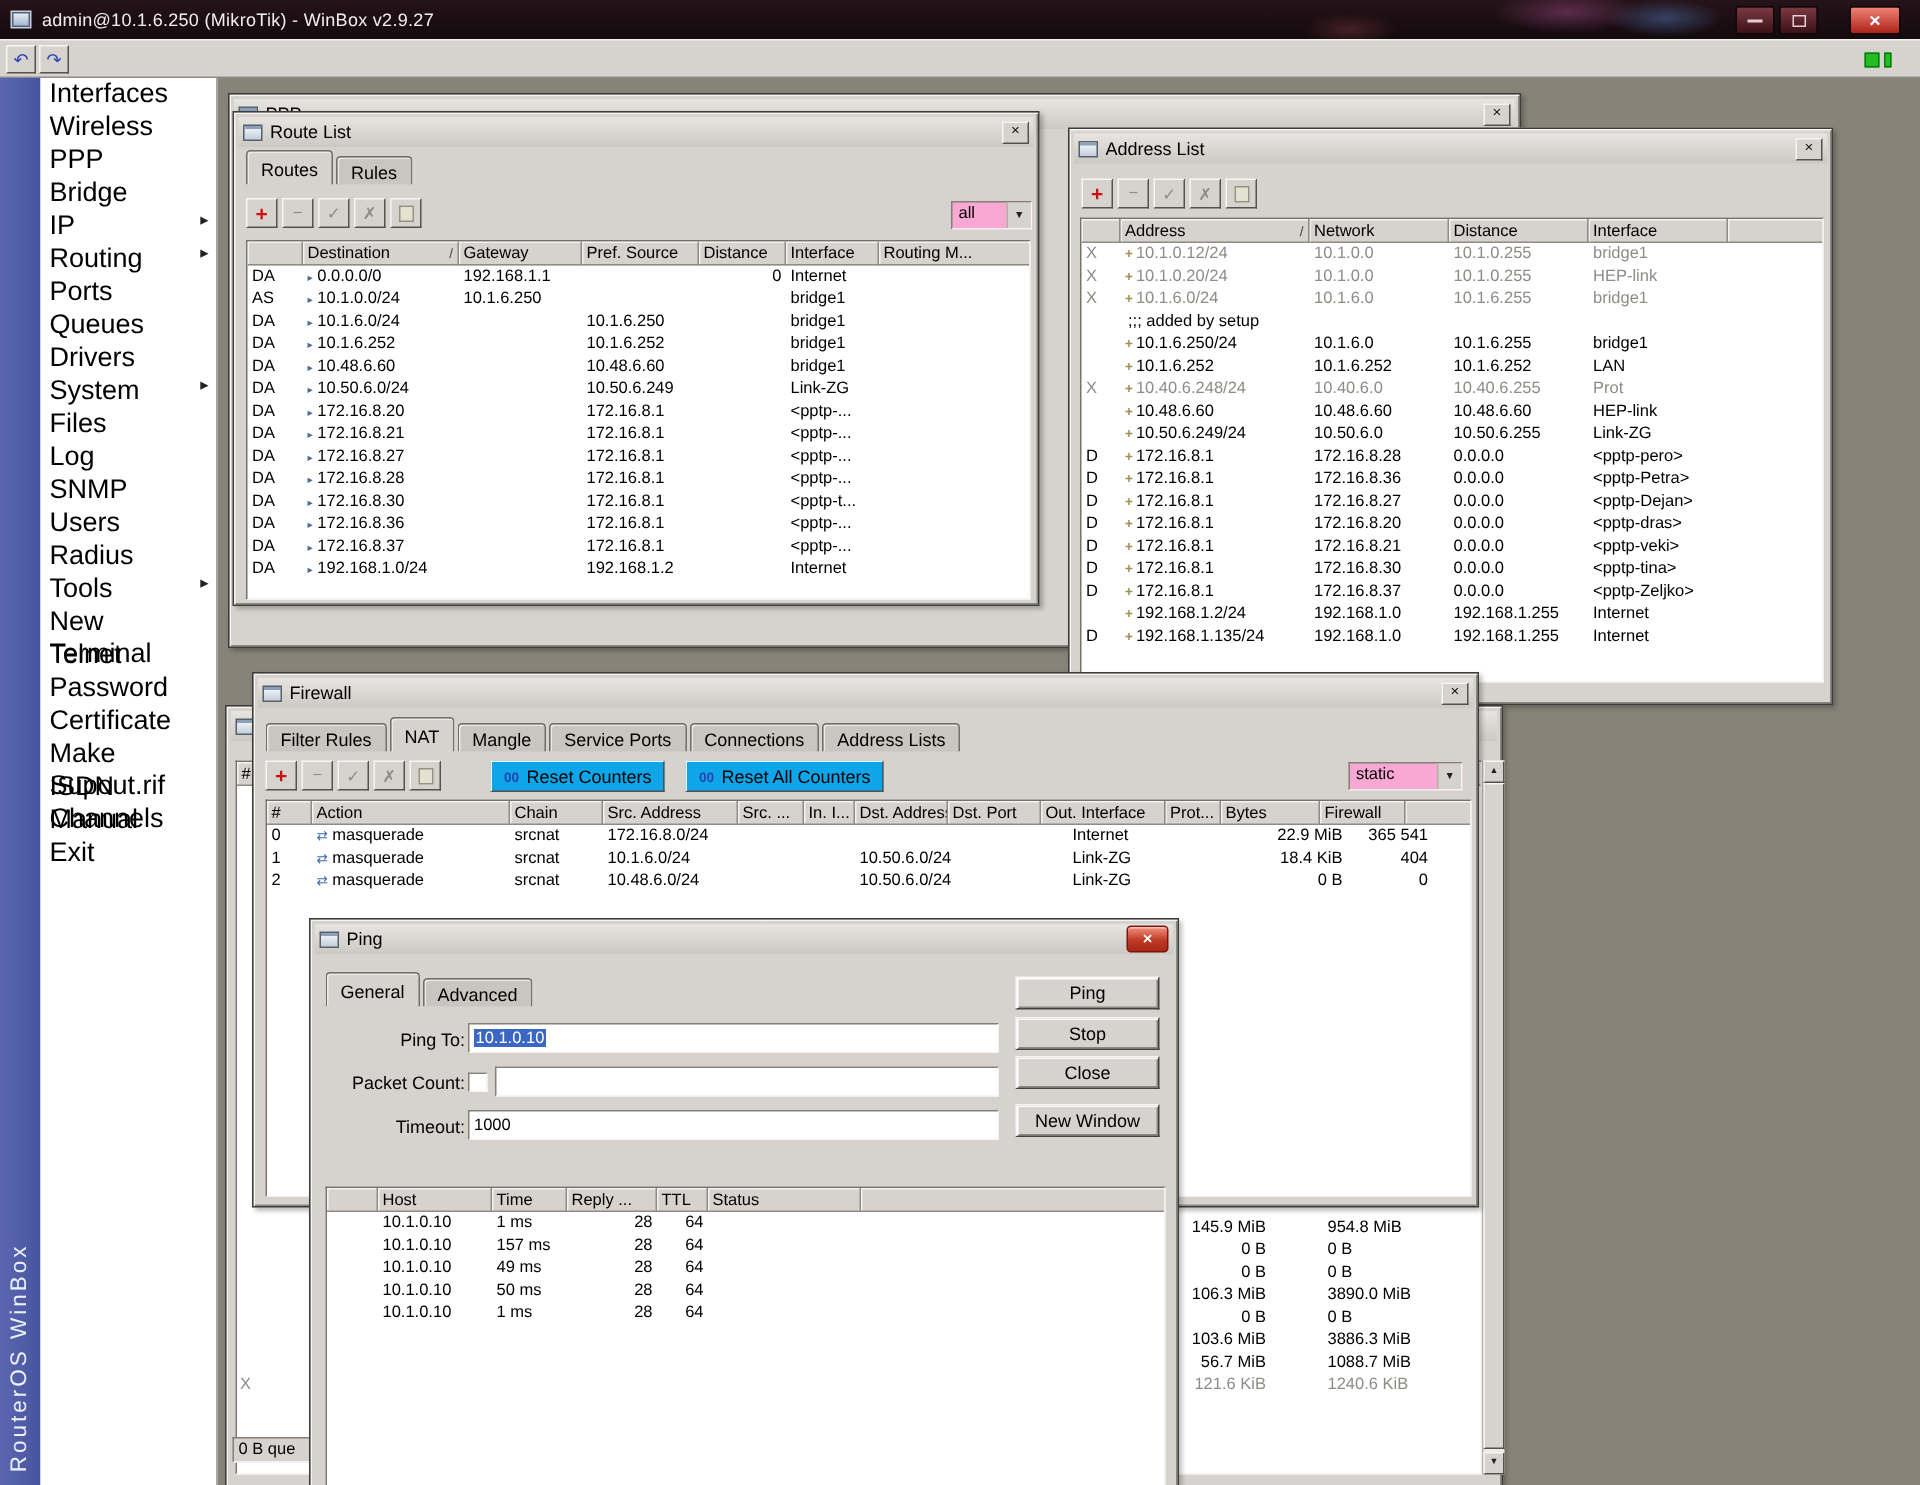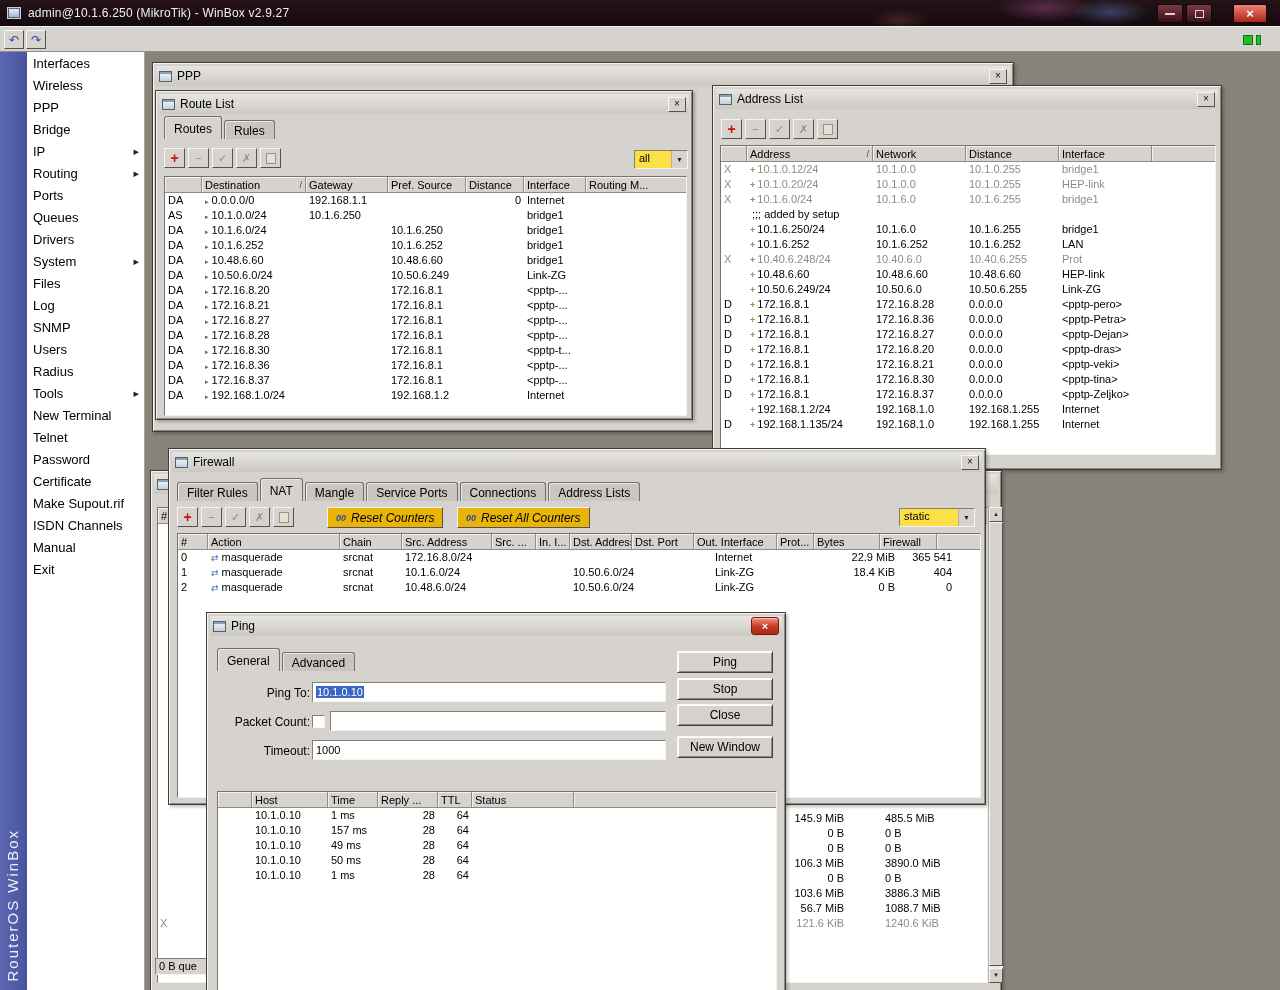--- a/index.html
+++ b/index.html
@@ -25,21 +25,21 @@
   .glyph-max { width:9px; height:8px; border:1px solid #e7cdd1; }
 
   .topbar { position:absolute; left:0; top:26px; width:1280px; height:26px; background:#d6d3ce; border-top:1px solid #f3f2ef; border-bottom:1px solid #8f8c86; }
   .topbtn { position:absolute; top:3px; width:20px; height:19px; background:#d6d3ce; border:1px solid; border-color:#f6f5f3 #55524d #55524d #f6f5f3; font-size:12px; color:#2a46b8; text-align:center; line-height:16px; padding:0; }
   .grn { position:absolute; background:#24bd24; border:1px solid #0d7a0d; }
 
   .sidestrip { position:absolute; left:0; top:52px; width:27px; height:938px; background:linear-gradient(90deg,#5b68b1,#47549e); }
   .vtext { position:absolute; left:4px; bottom:8px; writing-mode:vertical-rl; transform:rotate(180deg); color:#eef0ff; font-size:15px; letter-spacing:2px; }
 
   .menu { position:absolute; left:27px; top:52px; width:118px; height:938px; background:#fff; border-right:1px solid #a8a59e; }
-  .mitem { height:22px; display:flex; align-items:center; padding:0 6px; font-size:13px; color:#000; position:relative; cursor:default; }
+  .mitem { height:22px; display:flex; align-items:flex-start; padding:0 6px; font-size:18px; color:#000; position:relative; cursor:default; }
   .mitem[data-arrow="true"]::after { content:"\25B8"; position:absolute; right:5px; font-size:11px; color:#222; }
 
   .mdibg { position:absolute; left:145px; top:52px; right:0; bottom:0; background:#878379; }
 
   
   .win { position:absolute; background:#d6d3ce; border:1px solid #3f3d39; box-shadow:inset 1px 1px 0 #f6f5f3, inset -1px -1px 0 #8a877f, 2px 2px 3px rgba(0,0,0,.25); }
   .wtitle { position:absolute; left:3px; right:3px; top:3px; height:20px; background:linear-gradient(#e7e5e1,#ccc9c2); display:flex; align-items:center; gap:5px; padding:0 3px; font-size:12px; color:#000; }
   .wicon { width:13px; height:11px; border:1px solid #55616e; background:linear-gradient(#f8fafc,#c2cedb); box-shadow:inset 0 2px 0 #8aa0b8; flex:0 0 auto; }
   .wtext { flex:1; overflow:hidden; white-space:nowrap; }
   .xbtn { width:18px; height:15px; background:#d6d3ce; border:1px solid; border-color:#f6f5f3 #55524d #55524d #f6f5f3; font-size:10px; line-height:12px; text-align:center; color:#111; flex:0 0 auto; padding:0; }
@@ -47,24 +47,24 @@
   .tabs { position:absolute; display:flex; align-items:flex-end; height:23px; }
   .tab { height:19px; padding:3px 9px 0; font-size:12px; color:#000; background:#c9c6bf; border:1px solid #716e68; border-bottom:none; border-radius:3px 3px 0 0; margin-right:2px; box-shadow:inset 1px 1px 0 #eceae6; white-space:nowrap; }
   .tab.active { height:23px; background:#d6d3ce; padding-top:5px; }
 
   .wtools { position:absolute; display:flex; gap:3px; align-items:center; }
   .tbtn { width:21px; height:20px; background:#d6d3ce; border:1px solid; border-color:#f6f5f3 #55524d #55524d #f6f5f3; display:flex; align-items:center; justify-content:center; font-size:11px; padding:0; }
   .g-add { color:#c11; font-weight:bold; font-size:14px; }
   .g-dim { color:#8f8c86; }
   .note { width:10px; height:11px; background:#e4e1d2; border:1px solid #97937f; }
 
-  .pushbtn { position:absolute; height:21px; background:#eab308; border:1px solid; border-color:#f6f5f3 #55524d #55524d #f6f5f3; font-size:12px; display:flex; align-items:center; gap:5px; padding:0 8px;font-style:italic; }
+  .pushbtn { position:absolute; height:21px; background:#0ea5e9; border:1px solid; border-color:#f6f5f3 #55524d #55524d #f6f5f3; font-size:12px; display:flex; align-items:center; gap:5px; padding:0 8px; }
   .oo { font-size:9px; font-weight:bold; color:#2244aa; }
 
-  .combo { position:absolute; height:19px; background:#fde047; border:1px solid; border-color:#848077 #f6f5f3 #f6f5f3 #848077; display:flex; align-items:stretch;gap:13px; }
+  .combo { position:absolute; height:19px; background:#f9a8d4; border:1px solid; border-color:#848077 #f6f5f3 #f6f5f3 #848077; display:flex; align-items:stretch;gap:13px; }
   .combo-val { flex:1; font-size:11px; padding:1px 4px; }
   .combo-btn { width:16px; background:#d6d3ce; border-left:1px solid #b0ada6; display:flex; align-items:center; justify-content:center; font-size:7px; color:#222; }
 
   .grid { position:absolute; background:#fff; border:1px solid; border-color:#777369 #f3f2ef #f3f2ef #777369; overflow:hidden; }
   .ghead { display:flex; height:16px; background:#d6d3ce; }
   .th { font-size:11px; padding:1px 3px; border-right:1px solid #8f8c86; border-bottom:1px solid #8f8c86; box-shadow:inset 1px 1px 0 #f3f2ef; white-space:nowrap; overflow:hidden; display:flex; align-items:center; flex:0 0 auto; }
   .th .sort { margin-left:auto; font-size:9px; color:#444; padding-left:3px; }
   .thfill { flex:1 1 auto; border-right:none; }
   .trow { display:flex; height:15px; line-height:15px; font-size:11px; white-space:nowrap; color:#000; }
   .td { padding:0 3px; overflow:hidden; height:15px; flex:0 0 auto; }
@@ -363,21 +363,21 @@
           <div class="td" style="width:26px">D</div>
           <div class="td" style="width:126px"><span class="aicon">+</span><span>192.168.1.135/24</span></div>
           <div class="td" style="width:93px">192.168.1.0</div>
           <div class="td" style="width:93px">192.168.1.255</div>
           <div class="td" style="width:93px">Internet</div>
         </div>
         </div>
     </div>
   </div>
 
-  <div class="win" style="left:155px;top:90px;width:538px;height:330px;z-index:3">
+  <div class="win" style="left:155px;top:74px;width:538px;height:330px;z-index:3">
     <div class="wtitle">
       <span class="wicon"></span>
       <span class="wtext">Route List</span>
       <button class="xbtn"><span>×</span></button>
     </div>
     <div class="tabs" style="left:8px;top:25px">
       <div class="tab active">Routes</div>
       <div class="tab">Rules</div>
     </div>
     <div class="wtools" style="left:8px;top:57px">
@@ -556,21 +556,21 @@
         <div class="th" style="width:20px">#</div>
         <div class="th thfill"></div>
       </div>
       <div class="bgrows" style="top:303px">
 
       <div class="trow" data-state="">
           <div class="td" style="width:14px;padding:0 1px"></div>
           <div class="td" style="width:554px"></div>
           <div class="td num" style="width:120px">145.9 MiB</div>
           <div class="td" style="width:35px"></div>
-          <div class="td" style="width:100px">485.5 MiB</div>
+          <div class="td" style="width:100px">954.8 MiB</div>
         </div>
           <div class="trow" data-state="">
           <div class="td" style="width:14px;padding:0 1px"></div>
           <div class="td" style="width:554px"></div>
           <div class="td num" style="width:120px">0 B</div>
           <div class="td" style="width:35px"></div>
           <div class="td" style="width:100px">0 B</div>
         </div>
           <div class="trow" data-state="">
           <div class="td" style="width:14px;padding:0 1px"></div>

